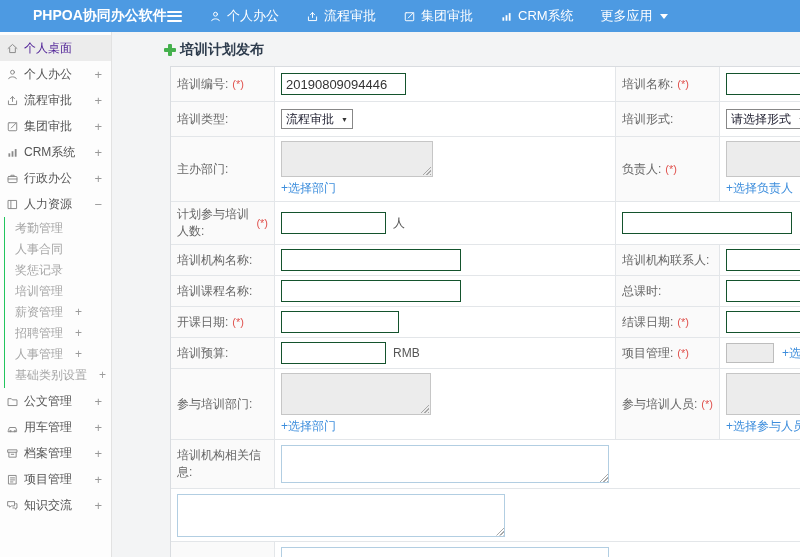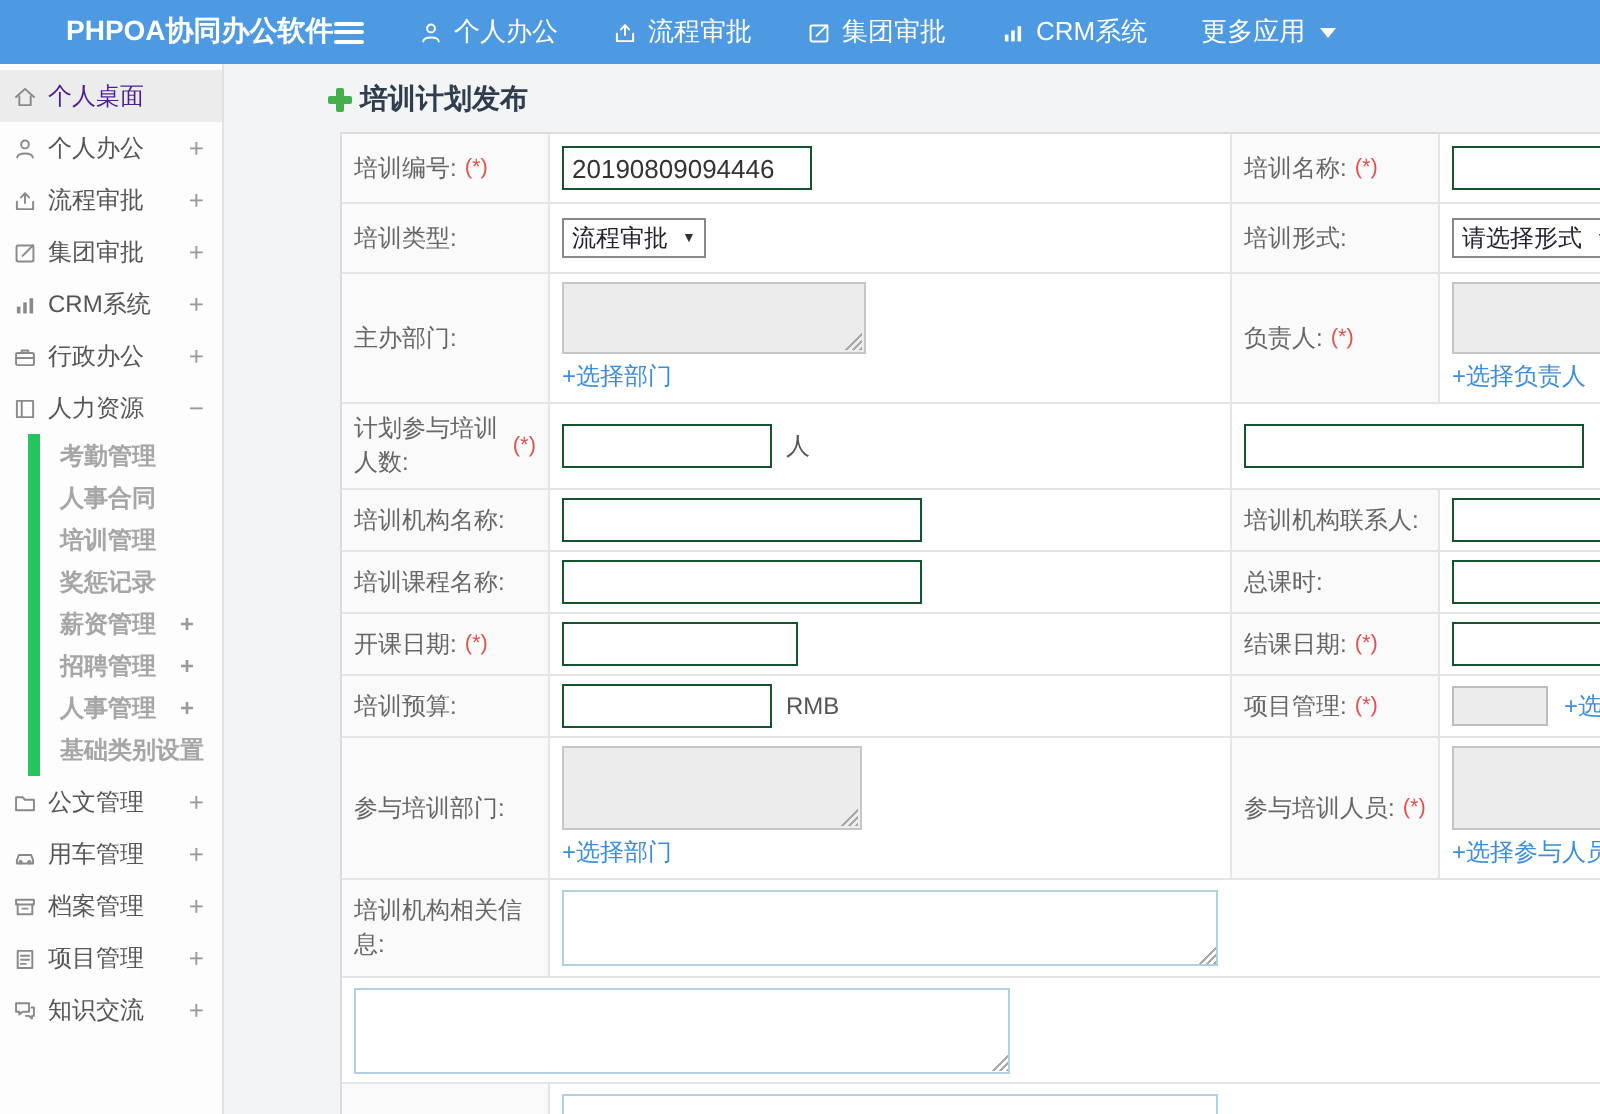--- a/index.html
+++ b/index.html
@@ -25,21 +25,21 @@
   
   .sidebar{
     position:absolute;left:0;top:32px;width:112px;bottom:0;box-sizing:border-box;
     background:#fdfdfd;border-right:1px solid #e2e2e2;padding-top:3px;
   }
   .side-item{height:26px;display:flex;align-items:center;padding-left:6px;position:relative;
     font-size:12px;color:#555;cursor:pointer;white-space:nowrap;}
   .side-item.active{background:#ececec;color:#4c1d95;}
   .side-item .ic{color:#8a8a8a;margin-right:5px;}
   .side-expand{position:absolute;right:9px;top:50%;transform:translateY(-50%);color:#999;font-size:13px;}
-  .side-sub{margin-left:14px;border-left:6px solid #22c55e;padding:1px 0 2px 0;font-weight:bold;}
+  .side-sub{margin-left:4px;border-left:1px solid #22c55e;padding:1px 0 2px 0;}
   .sub-item{height:21px;line-height:21px;padding-left:10px;font-size:12px;color:#a6a6a6;cursor:pointer;white-space:nowrap;}
   .sub-expand{margin-left:12px;color:#9b9b9b;}
   
   .main{position:absolute;left:112px;top:32px;right:0;bottom:0;background:#f3f4f5;overflow:hidden;}
   .page-title{margin:9px 17px 7px 52px;display:flex;align-items:center;font-size:14px;font-weight:bold;color:#2f3d4e;}
   .plus{position:relative;width:12px;height:12px;margin-right:4px;flex:none;}
   .plus::before{content:"";position:absolute;left:0;top:4px;width:12px;height:4px;background:#44b04d;border-radius:1px;}
   .plus::after{content:"";position:absolute;left:4px;top:0;width:4px;height:12px;background:#44b04d;border-radius:1px;}
   
   .ftable{margin-left:58px;width:985px;border:1px solid #d9dce0;background:#fff;box-sizing:border-box;}
@@ -197,22 +197,22 @@
           <rect x="3" y="3" width="10" height="10"></rect>
           <path d="M6 3v10"></path>
         </svg>
       </span>
       <span>人力资源</span>
       <span class="side-expand">−</span>
     </div>
     <div class="side-sub">
       <div class="sub-item"><span>考勤管理</span></div>
       <div class="sub-item"><span>人事合同</span></div>
+      <div class="sub-item"><span>奖惩记录</span></div>
       <div class="sub-item"><span>培训管理</span></div>
-      <div class="sub-item"><span>奖惩记录</span></div>
       <div class="sub-item"><span>薪资管理</span><span class="sub-expand">+</span></div>
       <div class="sub-item"><span>招聘管理</span><span class="sub-expand">+</span></div>
       <div class="sub-item"><span>人事管理</span><span class="sub-expand">+</span></div>
       <div class="sub-item"><span>基础类别设置</span><span class="sub-expand">+</span></div>
     </div>
     <div class="side-item">
       <span class="ic">
         <svg width="13" height="13" viewBox="0 0 16 16" fill="none" stroke="currentColor" stroke-width="1.2" stroke-linecap="round" stroke-linejoin="round">
           <path d="M2.5 12.5v-8h4L8 6h5.5v6.5z"></path>
         </svg>

